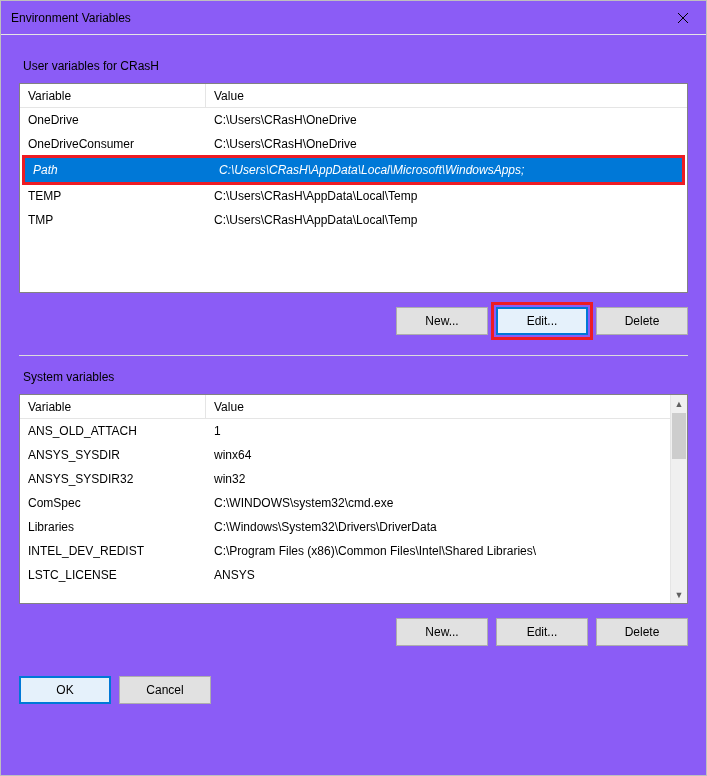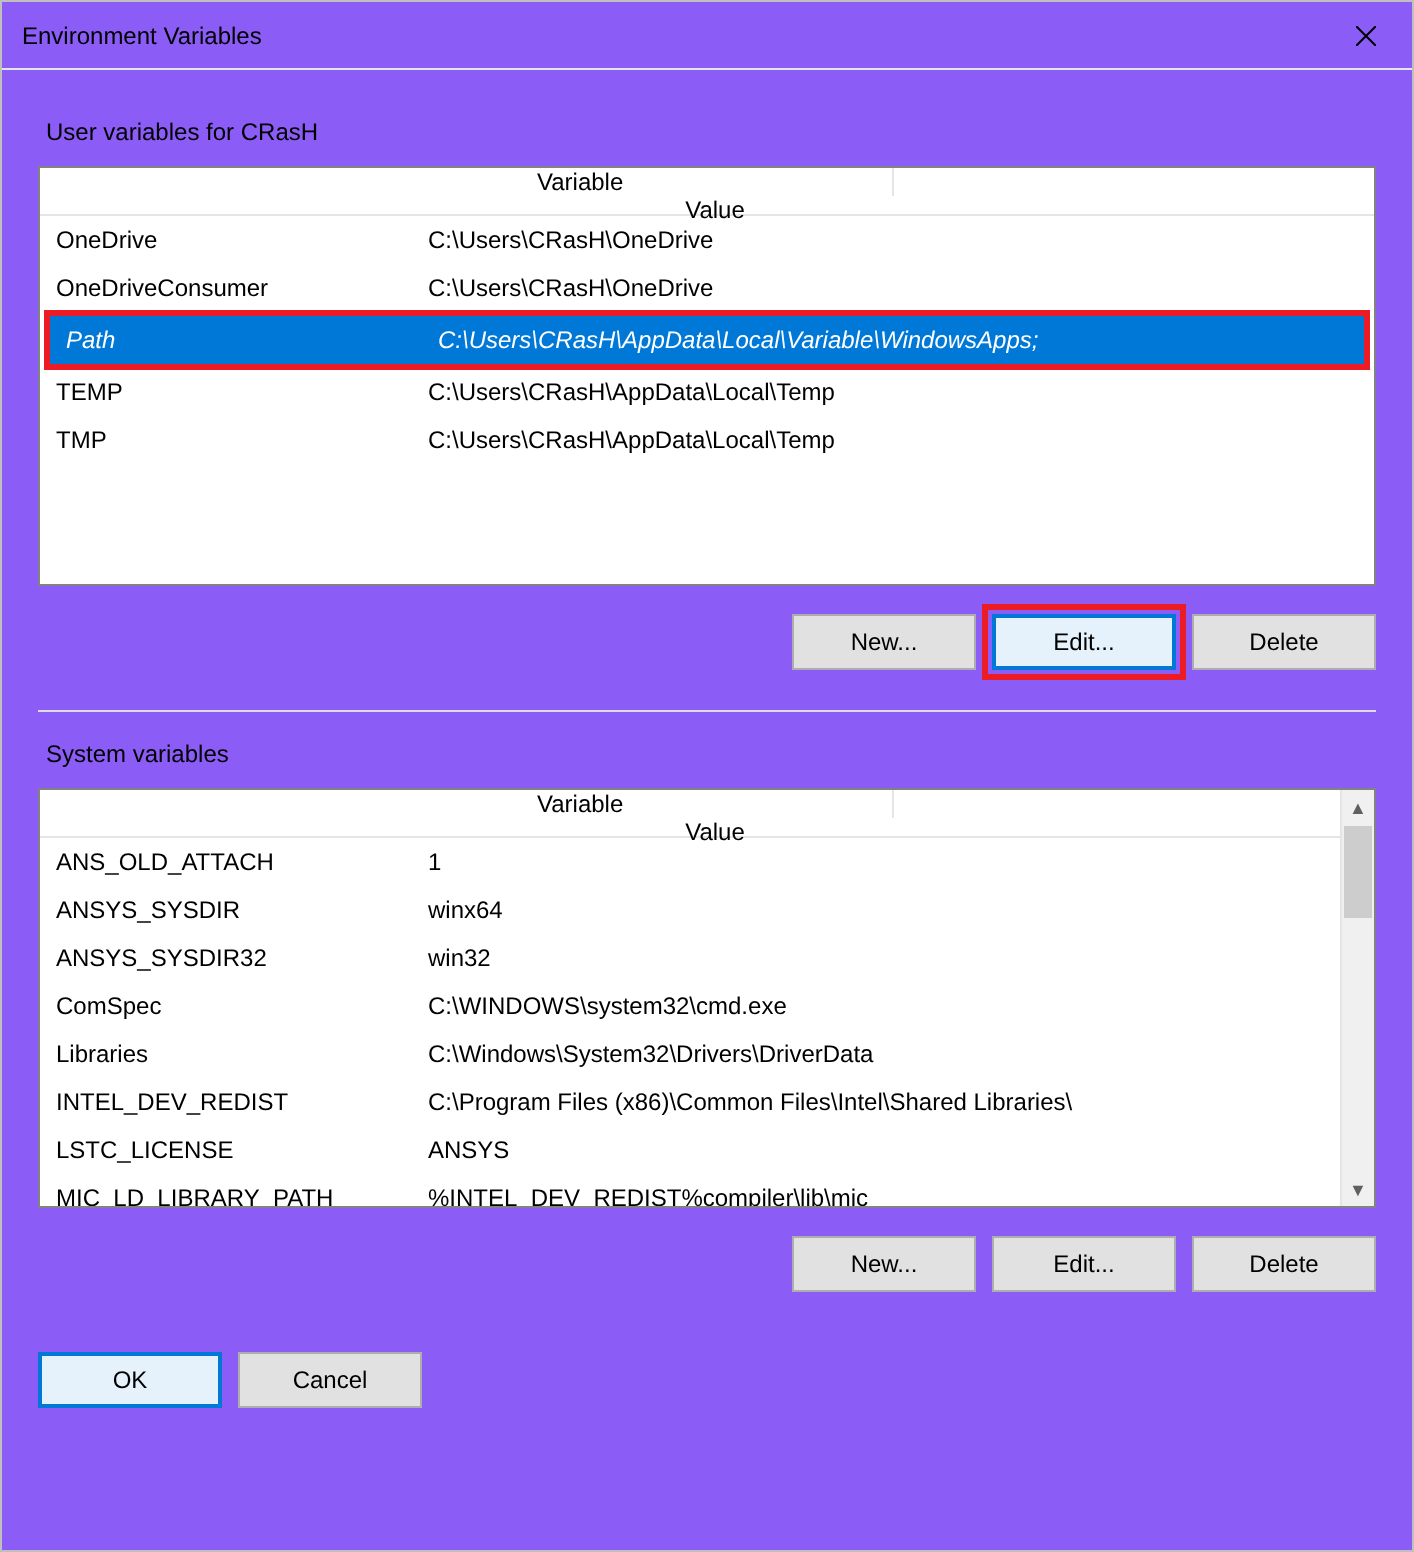--- a/index.html
+++ b/index.html
@@ -68,21 +68,20 @@
   .lv-user { height: 210px; }
   .lv-sys  { height: 210px; }
 
   .lv-header {
     display: flex;
     height: 24px;
     align-items: center;
     border-bottom: 1px solid #e5e5e5;
     background: #fff;
     font-size: 12px;
-    flex-direction: column;
   }
   .lv-col-var { width: 186px; padding-left: 8px; border-right: 1px solid #e5e5e5; height: 100%; display: flex; align-items: center; }
   .lv-col-val { flex: 1; padding-left: 8px; height: 100%; display: flex; align-items: center; }
 
   .lv-row {
     display: flex;
     height: 24px;
     align-items: center;
     font-size: 12px;
   }
@@ -185,21 +184,21 @@
               <div class="c1">OneDrive</div>
               <div class="c2">C:\Users\CRasH\OneDrive</div>
             </div>
             <div class="lv-row">
               <div class="c1">OneDriveConsumer</div>
               <div class="c2">C:\Users\CRasH\OneDrive</div>
             </div>
             <div class="highlight-row-frame">
               <div class="lv-row selected">
                 <div class="c1">Path</div>
-                <div class="c2">C:\Users\CRasH\AppData\Local\Variable\WindowsApps;</div>
+                <div class="c2">C:\Users\CRasH\AppData\Local\Microsoft\WindowsApps;</div>
               </div>
             </div>
             <div class="lv-row">
               <div class="c1">TEMP</div>
               <div class="c2">C:\Users\CRasH\AppData\Local\Temp</div>
             </div>
             <div class="lv-row">
               <div class="c1">TMP</div>
               <div class="c2">C:\Users\CRasH\AppData\Local\Temp</div>
             </div>
@@ -247,24 +246,20 @@
               <div class="c2">C:\Windows\System32\Drivers\DriverData</div>
             </div>
             <div class="lv-row">
               <div class="c1">INTEL_DEV_REDIST</div>
               <div class="c2">C:\Program Files (x86)\Common Files\Intel\Shared Libraries\</div>
             </div>
             <div class="lv-row">
               <div class="c1">LSTC_LICENSE</div>
               <div class="c2">ANSYS</div>
             </div>
-            <div class="lv-row">
-              <div class="c1">MIC_LD_LIBRARY_PATH</div>
-              <div class="c2">%INTEL_DEV_REDIST%compiler\lib\mic</div>
-            </div>
           </div>
         <div class="scrollbar">
           <div class="sb-btn">▲</div>
           <div class="sb-thumb"></div>
           <div class="sb-btn down">▼</div>
         </div>
       </div>
 
       <div class="btn-row">
         <button class="win">New...</button>

